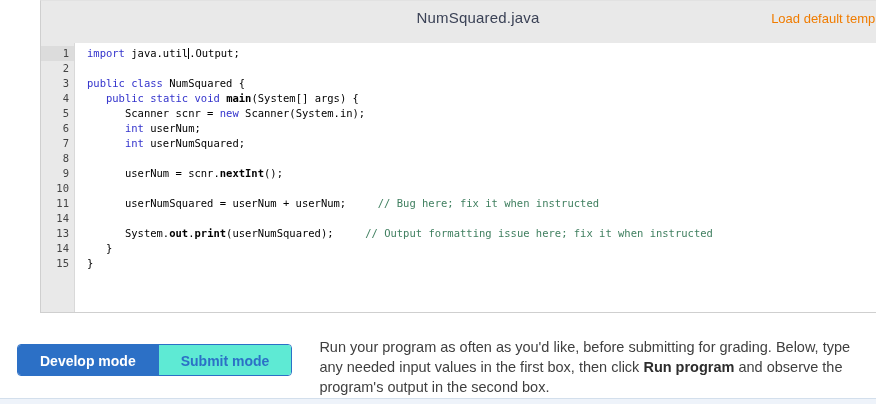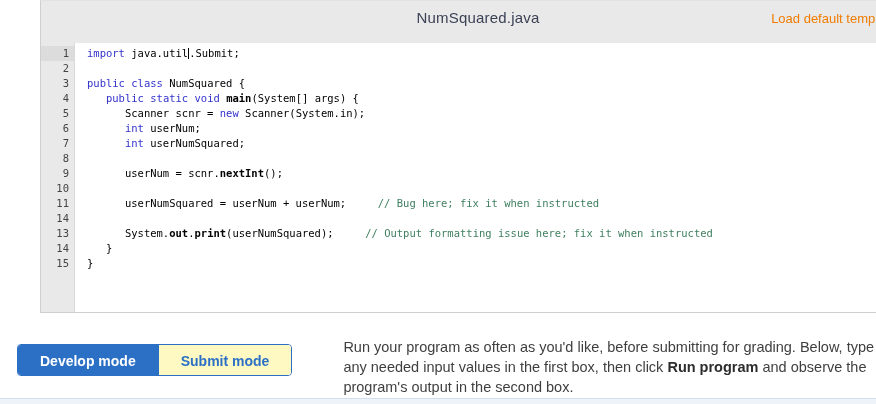--- a/index.html
+++ b/index.html
@@ -76,23 +76,23 @@
   }
   .mode-toggle{
     display:flex;margin-top:7px;border:1px solid var(--accent-blue);
     border-radius:4px;overflow:hidden;flex:none;
   }
   .mode-btn{
     height:30px;font-family:"Liberation Sans", sans-serif;
     font-size:14px;font-weight:bold;border:none;cursor:pointer;padding:8px 22px;
   }
   .mode-btn.active{background:var(--accent-blue);color:#fff;}
-  .mode-btn.inactive{background:#fef9c3;color:var(--accent-blue);border-left:1px solid var(--accent-blue);}
+  .mode-btn.inactive{background:#5eead4;color:var(--accent-blue);border-left:1px solid var(--accent-blue);}
   .instructions{
-    margin-left:51px;width:602px;font-size:14.5px;line-height:20px;color:var(--body-text);
+    margin-left:27px;width:602px;font-size:14.5px;line-height:20px;color:var(--body-text);
   }
   .instructions b{color:#2d2d2d;}
 
   .next-section-divider{
     position:absolute;left:0;right:0;top:398px;height:6px;
     background:#eef3fa;border-top:1px solid #d3dfec;
   }
 </style>
 </head>
 <body>
@@ -114,21 +114,21 @@
         <div class="ln">8</div>
         <div class="ln">9</div>
         <div class="ln">10</div>
         <div class="ln">11</div>
         <div class="ln">14</div>
         <div class="ln">13</div>
         <div class="ln">14</div>
         <div class="ln">15</div>
       </div>
     <div class="code-lines">
-        <div class="code-line"><span class="tok-kw">import</span><span class="tok-pl"> java.util</span><span class="caret"></span><span class="tok-pl">.Submit;</span></div>
+        <div class="code-line"><span class="tok-kw">import</span><span class="tok-pl"> java.util</span><span class="caret"></span><span class="tok-pl">.Output;</span></div>
         <div class="code-line"></div>
         <div class="code-line"><span class="tok-kw">public</span><span class="tok-pl"> </span><span class="tok-kw">class</span><span class="tok-pl"> NumSquared {</span></div>
         <div class="code-line"><span class="tok-pl">   </span><span class="tok-kw">public</span><span class="tok-pl"> </span><span class="tok-kw">static</span><span class="tok-pl"> </span><span class="tok-kw">void</span><span class="tok-pl"> </span><span class="tok-fn">main</span><span class="tok-pl">(System[] args) {</span></div>
         <div class="code-line"><span class="tok-pl">      Scanner scnr = </span><span class="tok-kw">new</span><span class="tok-pl"> Scanner(System.in);</span></div>
         <div class="code-line"><span class="tok-pl">      </span><span class="tok-kw">int</span><span class="tok-pl"> userNum;</span></div>
         <div class="code-line"><span class="tok-pl">      </span><span class="tok-kw">int</span><span class="tok-pl"> userNumSquared;</span></div>
         <div class="code-line"></div>
         <div class="code-line"><span class="tok-pl">      userNum = scnr.</span><span class="tok-fn">nextInt</span><span class="tok-pl">();</span></div>
         <div class="code-line"></div>
         <div class="code-line"><span class="tok-pl">      userNumSquared = userNum + userNum;     </span><span class="tok-cm">// Bug here; fix it when instructed</span></div>

